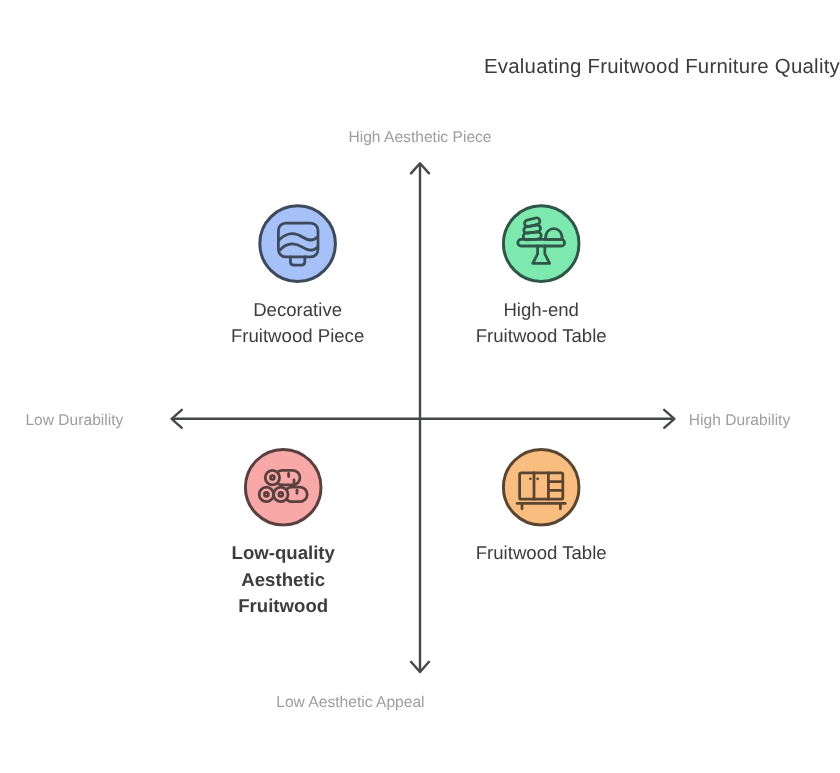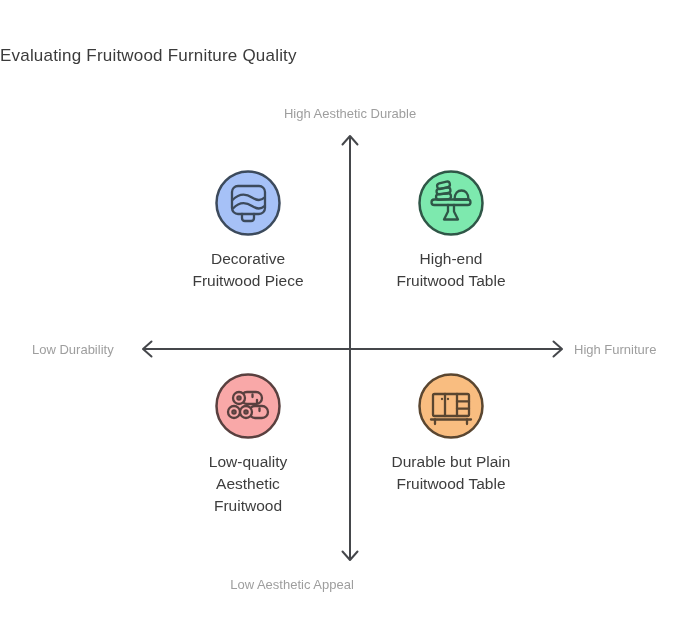--- a/index.html
+++ b/index.html
@@ -5,62 +5,62 @@
   html,body{margin:0;padding:0;background:#fff;}
   .canvas{
     position:relative;
     width:700px;height:644px;
     background:#ffffff;
     font-family:"Liberation Sans", sans-serif;
     overflow:hidden;
   }
   .title{
     position:absolute;top:46px;left:0;width:700px;
-    text-align:left;
+    text-align:right;
     font-size:17px;font-weight:500;letter-spacing:.2px;
     color:#3b3b3b;
   }
   .axis-label{
     position:absolute;
     font-size:13px;color:#9e9e9e;
     white-space:nowrap;
   }
   .axis-label.top{top:106px;left:0;width:700px;text-align:center;}
   .axis-label.bottom{top:577px;left:0;width:584px;text-align:center;}
-  .axis-label.left{top:342px;left:0;width:124px;text-align:left;margin-left:32px;}
+  .axis-label.left{top:342px;left:0;width:124px;text-align:center;}
   .axis-label.right{top:342px;left:574px;text-align:left;}
   .axes-svg{position:absolute;top:0;left:0;}
   .quad{
     position:absolute;width:200px;
     display:flex;flex-direction:column;align-items:center;
   }
   .quad.tl{left:148px;top:170px;}
   .quad.tr{left:351px;top:170px;}
-  .quad.bl{left:148px;top:373px;}
+  .quad.bl{left:136px;top:373px;font-weight:bold;}
   .quad.br{left:351px;top:373px;}
   .q-icon{width:66px;height:66px;display:block;}
   .q-label{
     margin-top:12px;
     text-align:center;
     font-size:15.5px;line-height:22px;
     color:#3d3d3d;
   }
   .q-label span{display:block;}
 </style>
 </head>
 <body>
 
 <div class="canvas">
 
   <div class="title">Evaluating Fruitwood Furniture Quality</div>
 
-  <div class="axis-label top">High Aesthetic Durable</div>
+  <div class="axis-label top">High Aesthetic Piece</div>
   <div class="axis-label bottom">Low Aesthetic Appeal</div>
   <div class="axis-label left">Low Durability</div>
-  <div class="axis-label right">High Furniture</div>
+  <div class="axis-label right">High Durability</div>
 
   <svg class="axes-svg" width="700" height="644" viewBox="0 0 700 644">
     <g fill="none" stroke-width="2" stroke-linecap="round" stroke-linejoin="round" stroke="#45474b">
       <path d="M350 137 V559"></path>
       <path d="M342.5 144.5 L350 136 L357.5 144.5"></path>
       <path d="M342.5 551.5 L350 560 L357.5 551.5"></path>
       <path d="M144 349 H561"></path>
       <path d="M151.5 341.5 L143 349 L151.5 356.5"></path>
       <path d="M553.5 341.5 L562 349 L553.5 356.5"></path>
     </g>
@@ -132,19 +132,18 @@
         <rect x="15" y="21" width="36" height="22" rx="1.5"></rect>
         <path d="M27 21 V43"></path>
         <path d="M39 21 V43"></path>
         <path d="M39 28.3 H51 M39 35.7 H51"></path>
         <path d="M24 26 v0.01 M30 26 v0.01"></path>
         <path d="M13 46.5 H53"></path>
         <path d="M17 46.5 V51 M49 46.5 V51"></path>
       </g>
     </svg>
     <div class="q-label">
-      <span>Durable but Plain</span>
       <span>Fruitwood Table</span>
       <span></span>
     </div>
   </div>
 
 </div>
 
 </body></html>

